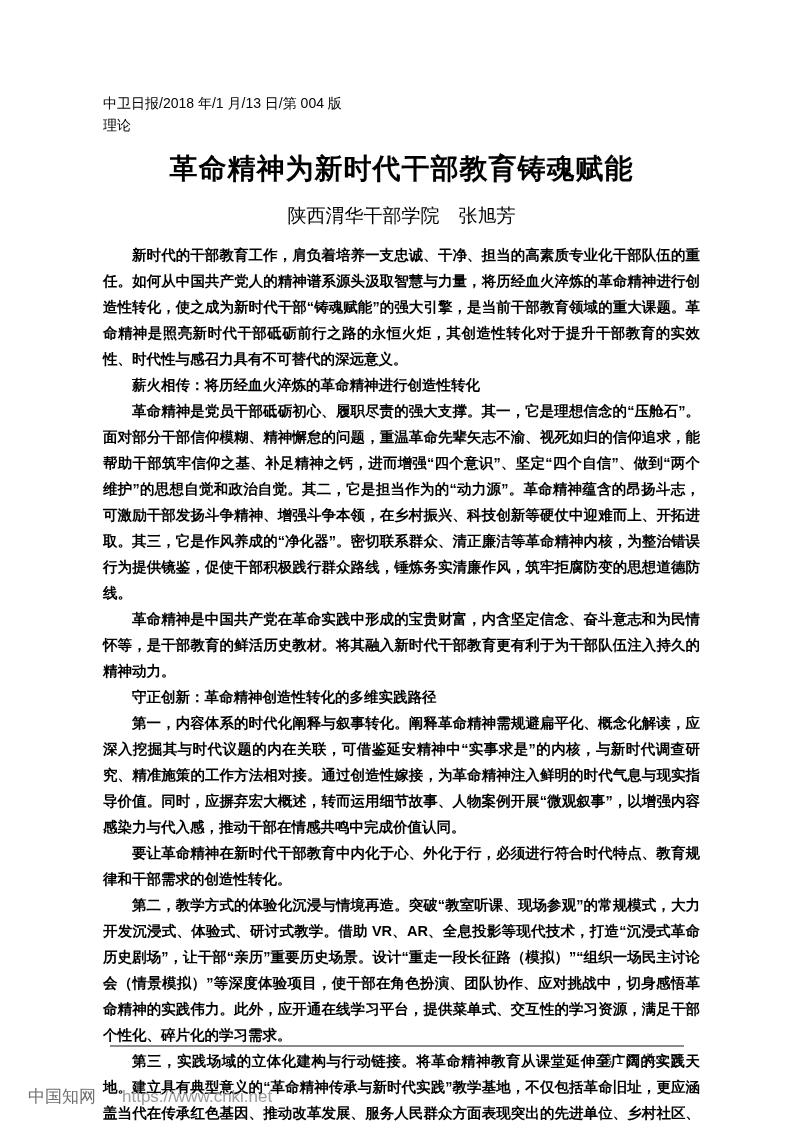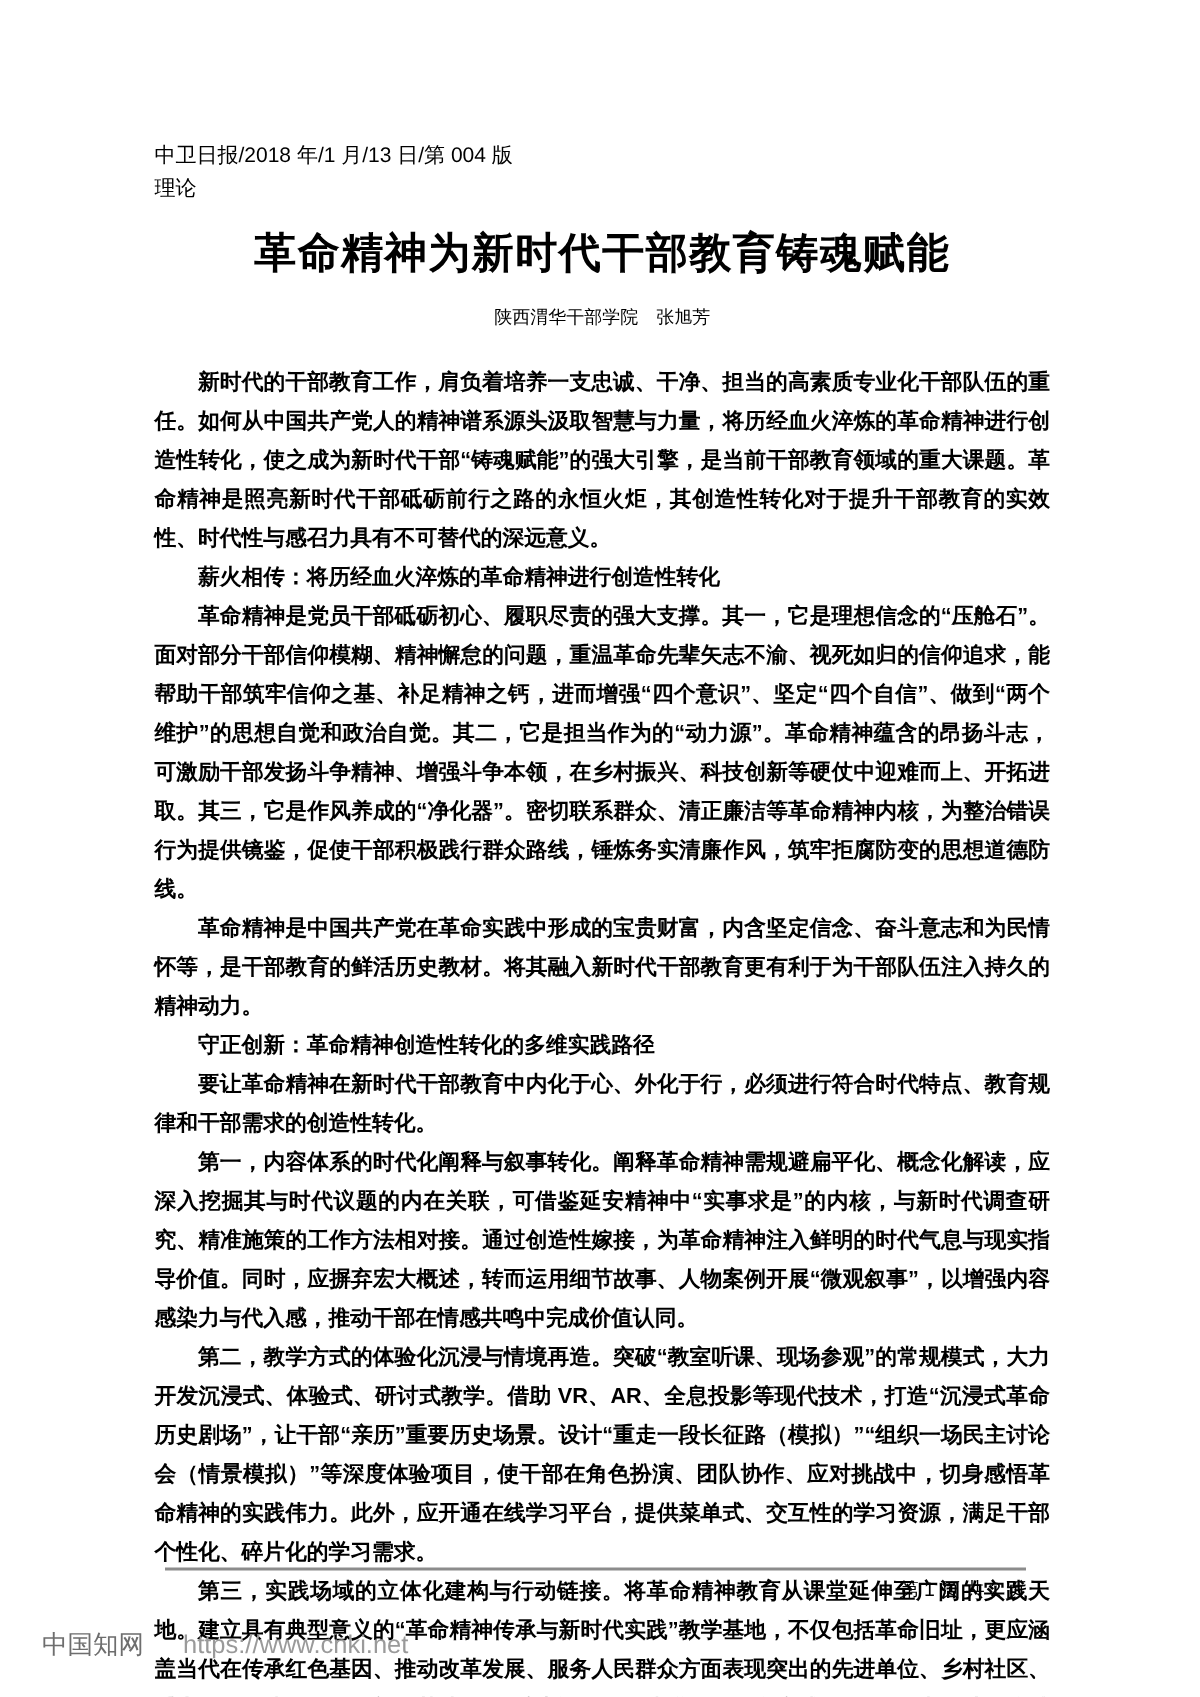--- a/index.html
+++ b/index.html
@@ -29,21 +29,21 @@
     font-size: 28px;
     font-weight: bold;
     letter-spacing: 1px;
   }
   .doc-author {
     position: absolute;
     left: 103px;
     top: 203px;
     width: 597px;
     text-align: center;
-    font-size: 12px;
+    font-size: 19px;
   }
   .article {
     position: absolute;
     left: 103px;
     top: 242px;
     width: 597px;
     font-size: 14.5px;
     line-height: 26px;
     text-align: justify;
   }
@@ -84,22 +84,22 @@
   <div class="doc-title">革命精神为新时代干部教育铸魂赋能</div>
 
   <div class="doc-author">陕西渭华干部学院　张旭芳</div>
 
   <div class="article">
       <p class="">新时代的干部教育工作，肩负着培养一支忠诚、干净、担当的高素质专业化干部队伍的重任。如何从中国共产党人的精神谱系源头汲取智慧与力量，将历经血火淬炼的革命精神进行创造性转化，使之成为新时代干部“铸魂赋能”的强大引擎，是当前干部教育领域的重大课题。革命精神是照亮新时代干部砥砺前行之路的永恒火炬，其创造性转化对于提升干部教育的实效性、时代性与感召力具有不可替代的深远意义。</p>
       <p class="heading">薪火相传：将历经血火淬炼的革命精神进行创造性转化</p>
       <p class="">革命精神是党员干部砥砺初心、履职尽责的强大支撑。其一，它是理想信念的“压舱石”。面对部分干部信仰模糊、精神懈怠的问题，重温革命先辈矢志不渝、视死如归的信仰追求，能帮助干部筑牢信仰之基、补足精神之钙，进而增强“四个意识”、坚定“四个自信”、做到“两个维护”的思想自觉和政治自觉。其二，它是担当作为的“动力源”。革命精神蕴含的昂扬斗志，可激励干部发扬斗争精神、增强斗争本领，在乡村振兴、科技创新等硬仗中迎难而上、开拓进取。其三，它是作风养成的“净化器”。密切联系群众、清正廉洁等革命精神内核，为整治错误行为提供镜鉴，促使干部积极践行群众路线，锤炼务实清廉作风，筑牢拒腐防变的思想道德防线。</p>
       <p class="">革命精神是中国共产党在革命实践中形成的宝贵财富，内含坚定信念、奋斗意志和为民情怀等，是干部教育的鲜活历史教材。将其融入新时代干部教育更有利于为干部队伍注入持久的精神动力。</p>
       <p class="heading">守正创新：革命精神创造性转化的多维实践路径</p>
+      <p class="">第一，内容体系的时代化阐释与叙事转化。阐释革命精神需规避扁平化、概念化解读，应深入挖掘其与时代议题的内在关联，可借鉴延安精神中“实事求是”的内核，与新时代调查研究、精准施策的工作方法相对接。通过创造性嫁接，为革命精神注入鲜明的时代气息与现实指导价值。同时，应摒弃宏大概述，转而运用细节故事、人物案例开展“微观叙事”，以增强内容感染力与代入感，推动干部在情感共鸣中完成价值认同。</p>
       <p class="">要让革命精神在新时代干部教育中内化于心、外化于行，必须进行符合时代特点、教育规律和干部需求的创造性转化。</p>
-      <p class="">第一，内容体系的时代化阐释与叙事转化。阐释革命精神需规避扁平化、概念化解读，应深入挖掘其与时代议题的内在关联，可借鉴延安精神中“实事求是”的内核，与新时代调查研究、精准施策的工作方法相对接。通过创造性嫁接，为革命精神注入鲜明的时代气息与现实指导价值。同时，应摒弃宏大概述，转而运用细节故事、人物案例开展“微观叙事”，以增强内容感染力与代入感，推动干部在情感共鸣中完成价值认同。</p>
       <p class="">第二，教学方式的体验化沉浸与情境再造。突破“教室听课、现场参观”的常规模式，大力开发沉浸式、体验式、研讨式教学。借助 VR、AR、全息投影等现代技术，打造“沉浸式革命历史剧场”，让干部“亲历”重要历史场景。设计“重走一段长征路（模拟）”“组织一场民主讨论会（情景模拟）”等深度体验项目，使干部在角色扮演、团队协作、应对挑战中，切身感悟革命精神的实践伟力。此外，应开通在线学习平台，提供菜单式、交互性的学习资源，满足干部个性化、碎片化的学习需求。</p>
       <p class="">第三，实践场域的立体化建构与行动链接。将革命精神教育从课堂延伸至广阔的实践天地。建立具有典型意义的“革命精神传承与新时代实践”教学基地，不仅包括革命旧址，更应涵盖当代在传承红色基因、推动改革发展、服务人民群众方面表现突出的先进单位、乡村社区、重大项目一线。组织干部在基地开展“驻点调研”“跟班学习”“服务实践”，引导思考，从而将精神感悟转化为解决实际问题的思路和方法。推行“红色导师”制，邀请老革命、先进模范、优秀基层干部与年轻干部结对，进行言传身教。</p>
     </div>
 
   <div class="footer-divider"></div>
 
   <div class="page-indicator">第 1 页 共 2 页</div>
 
   <div class="watermark">
     <span class="brand">中国知网</span><span class="url">https://www.cnki.net</span>

